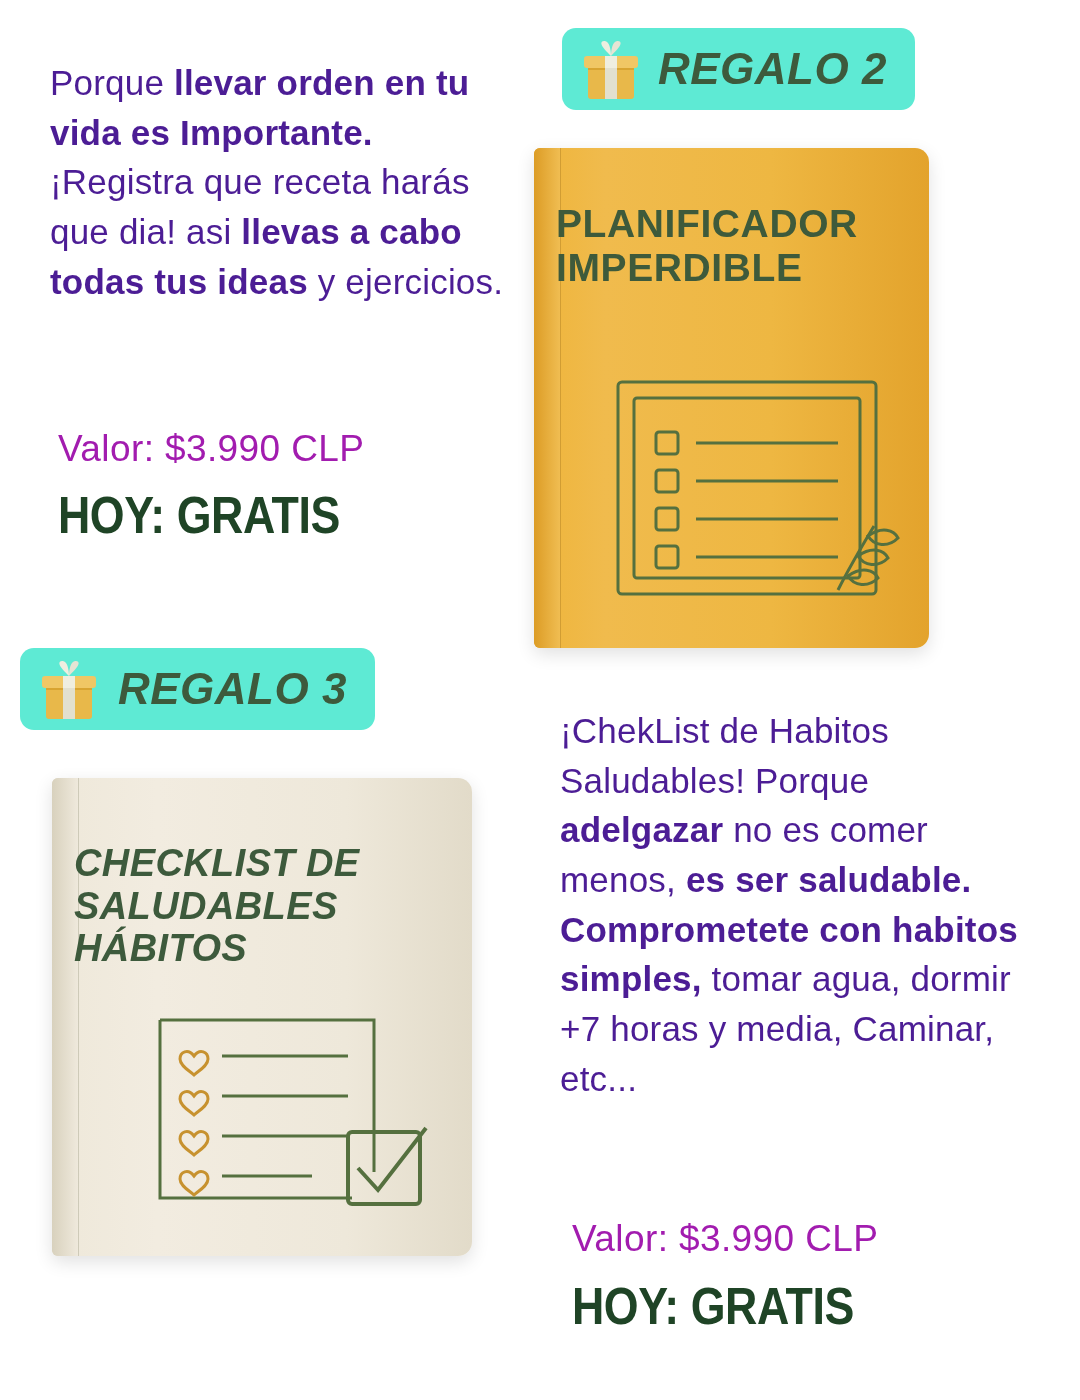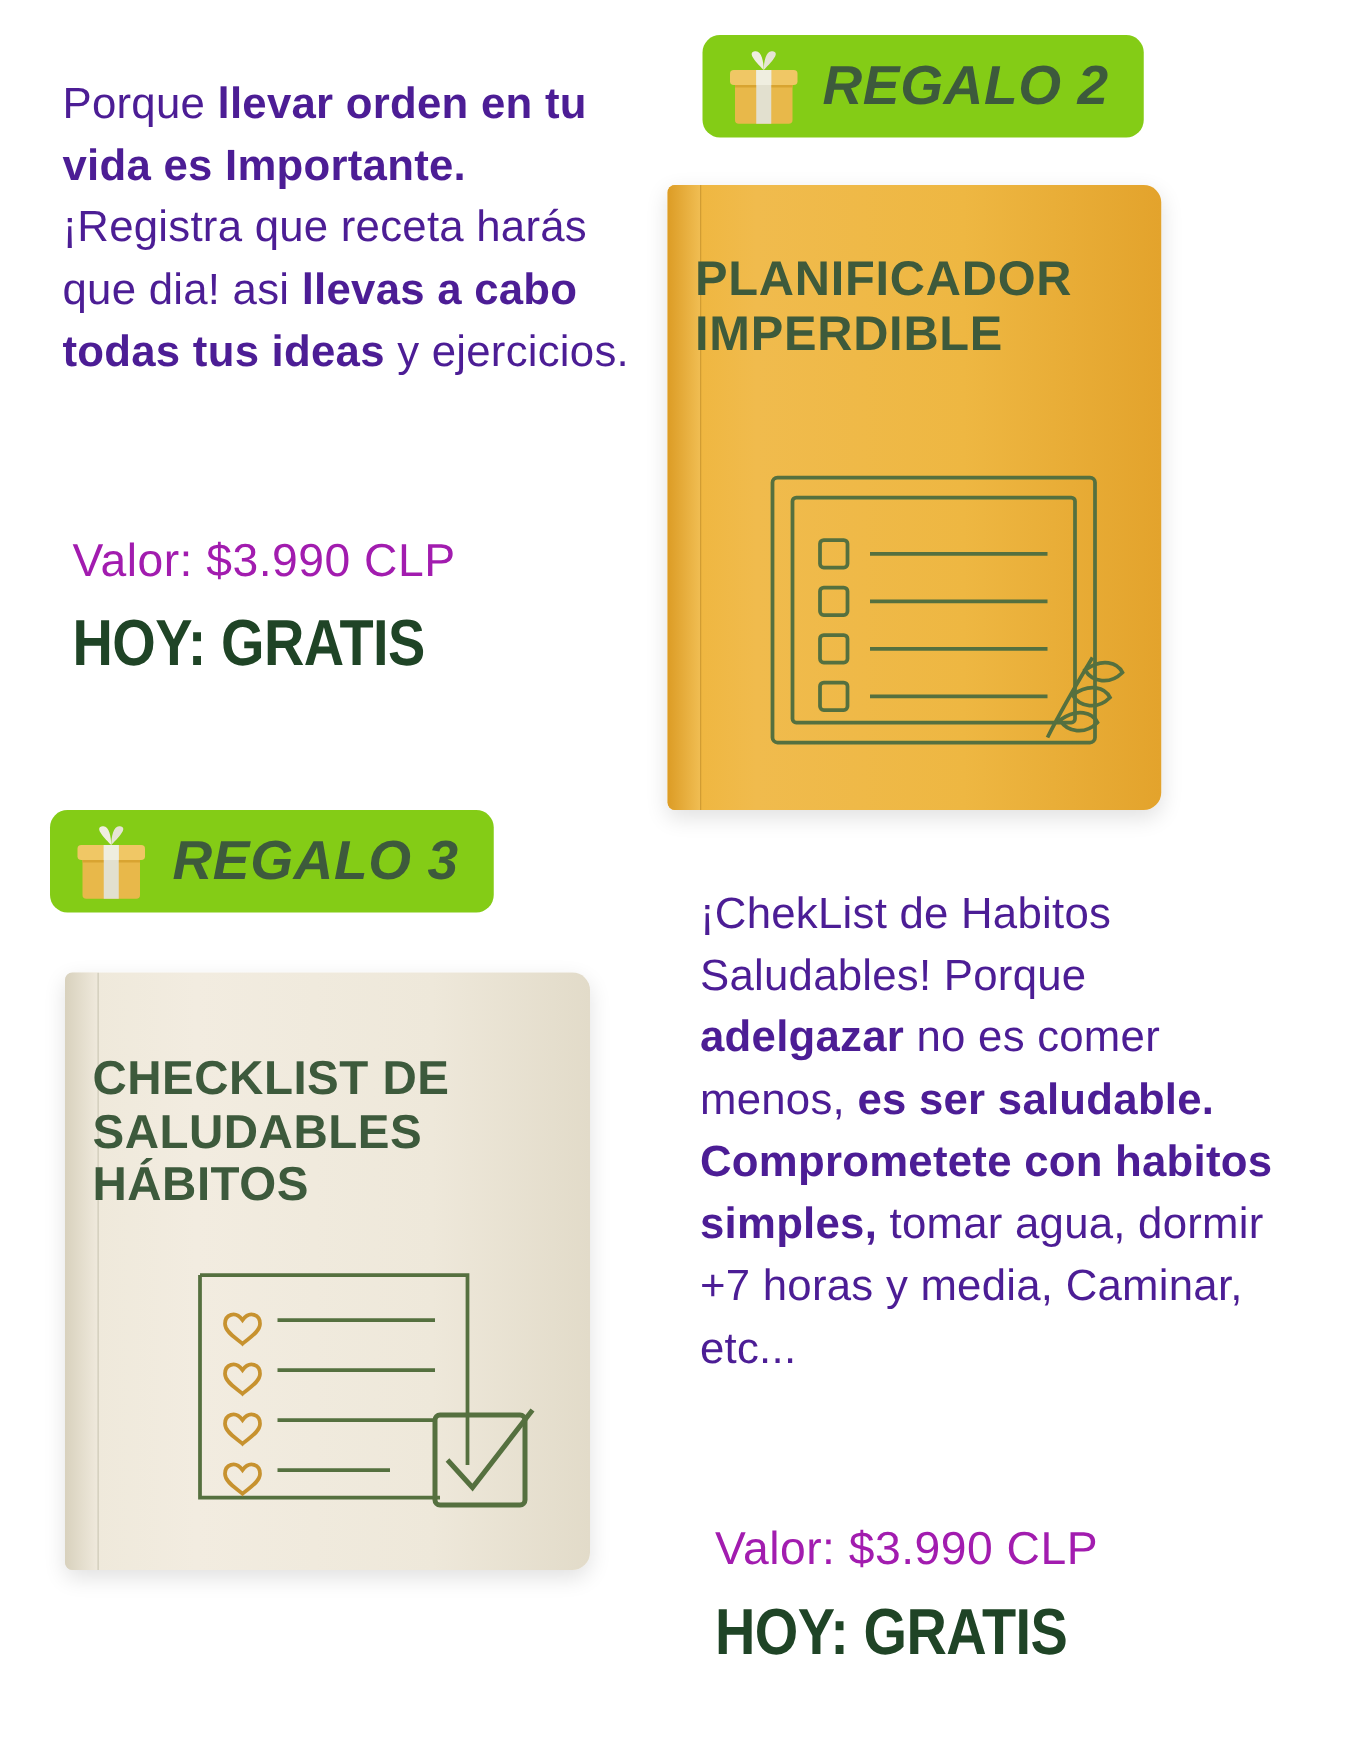--- a/index.html
+++ b/index.html
@@ -42,21 +42,21 @@
     transform: scaleX(0.86);
     transform-origin: left center;
   }
 
   
   .badge {
     position: absolute;
     display: flex;
     align-items: center;
     gap: 14px;
-    background: #84cc16;
+    background: #5eead4;
     border-radius: 14px;
     padding: 10px 28px 10px 16px;
   }
   .badge-label {
     font-size: 44px;
     font-weight: 700;
     font-style: italic;
     color: #3d5a3c;
     letter-spacing: .5px;
   }
@@ -96,20 +96,21 @@
   #book-planner .book-title {
     top: 54px;
     font-size: 39px;
     color: #3e5a3b;
     letter-spacing: .6px;
   }
 
   
   #book-checklist {
     background: linear-gradient(90deg,#ded8c6 0%, #efe9db 6%, #f2ece0 25%, #eee8da 70%, #e2dbc9 100%);
+    font-style: italic;
   }
   #book-checklist .spine { background: linear-gradient(90deg,#d8d1bd,#efe9dc); }
   #book-checklist .spine-line { left: 26px; background: rgba(90,90,60,.22); }
   #book-checklist .book-title {
     top: 64px;
     font-size: 38px;
     color: #3d5a3c;
     letter-spacing: .4px;
   }
 
@@ -160,21 +161,21 @@
       <line x1="84" y1="143" x2="226" y2="143"></line>
       <line x1="84" y1="181" x2="226" y2="181"></line>
       <path d="M262 150 C250 170 238 190 226 214"></path>
       <path d="M256 160 c14 -10 26 -6 30 2 c-10 10 -24 8 -30 -2z"></path>
       <path d="M246 180 c14 -10 26 -6 30 2 c-10 10 -24 8 -30 -2z"></path>
       <path d="M236 200 c14 -10 26 -6 30 2 c-10 10 -24 8 -30 -2z"></path>
     </g>
   </svg>
 </div>
 
-<div class="badge" style="left:40px; top:648px;gap:16px;">
+<div class="badge" style="left:20px; top:648px;gap:16px;">
   <span>
     <svg class="gift-icon" viewBox="0 0 66 62" xmlns="http://www.w3.org/2000/svg">
       <path d="M10 24 h46 v34 a3 3 0 0 1 -3 3 H13 a3 3 0 0 1 -3 -3 Z" fill="#e8b84a"></path>
       <path d="M10 24 h46 v8 H10 Z" fill="#d8a431"></path>
       <rect x="6" y="18" width="54" height="12" rx="3" fill="#f0c765"></rect>
       <rect x="27" y="18" width="12" height="43" fill="#e2e0cf"></rect>
       <rect x="27" y="18" width="12" height="12" fill="#efeee0"></rect>
       <path d="M33 18 C25 10 20 4 26 3 c5 -1 7 8 7 15z" fill="#efeee0"></path>
       <path d="M33 18 C41 10 46 4 40 3 c-5 -1 -7 8 -7 15z" fill="#e6e4d4"></path>
     </svg>

